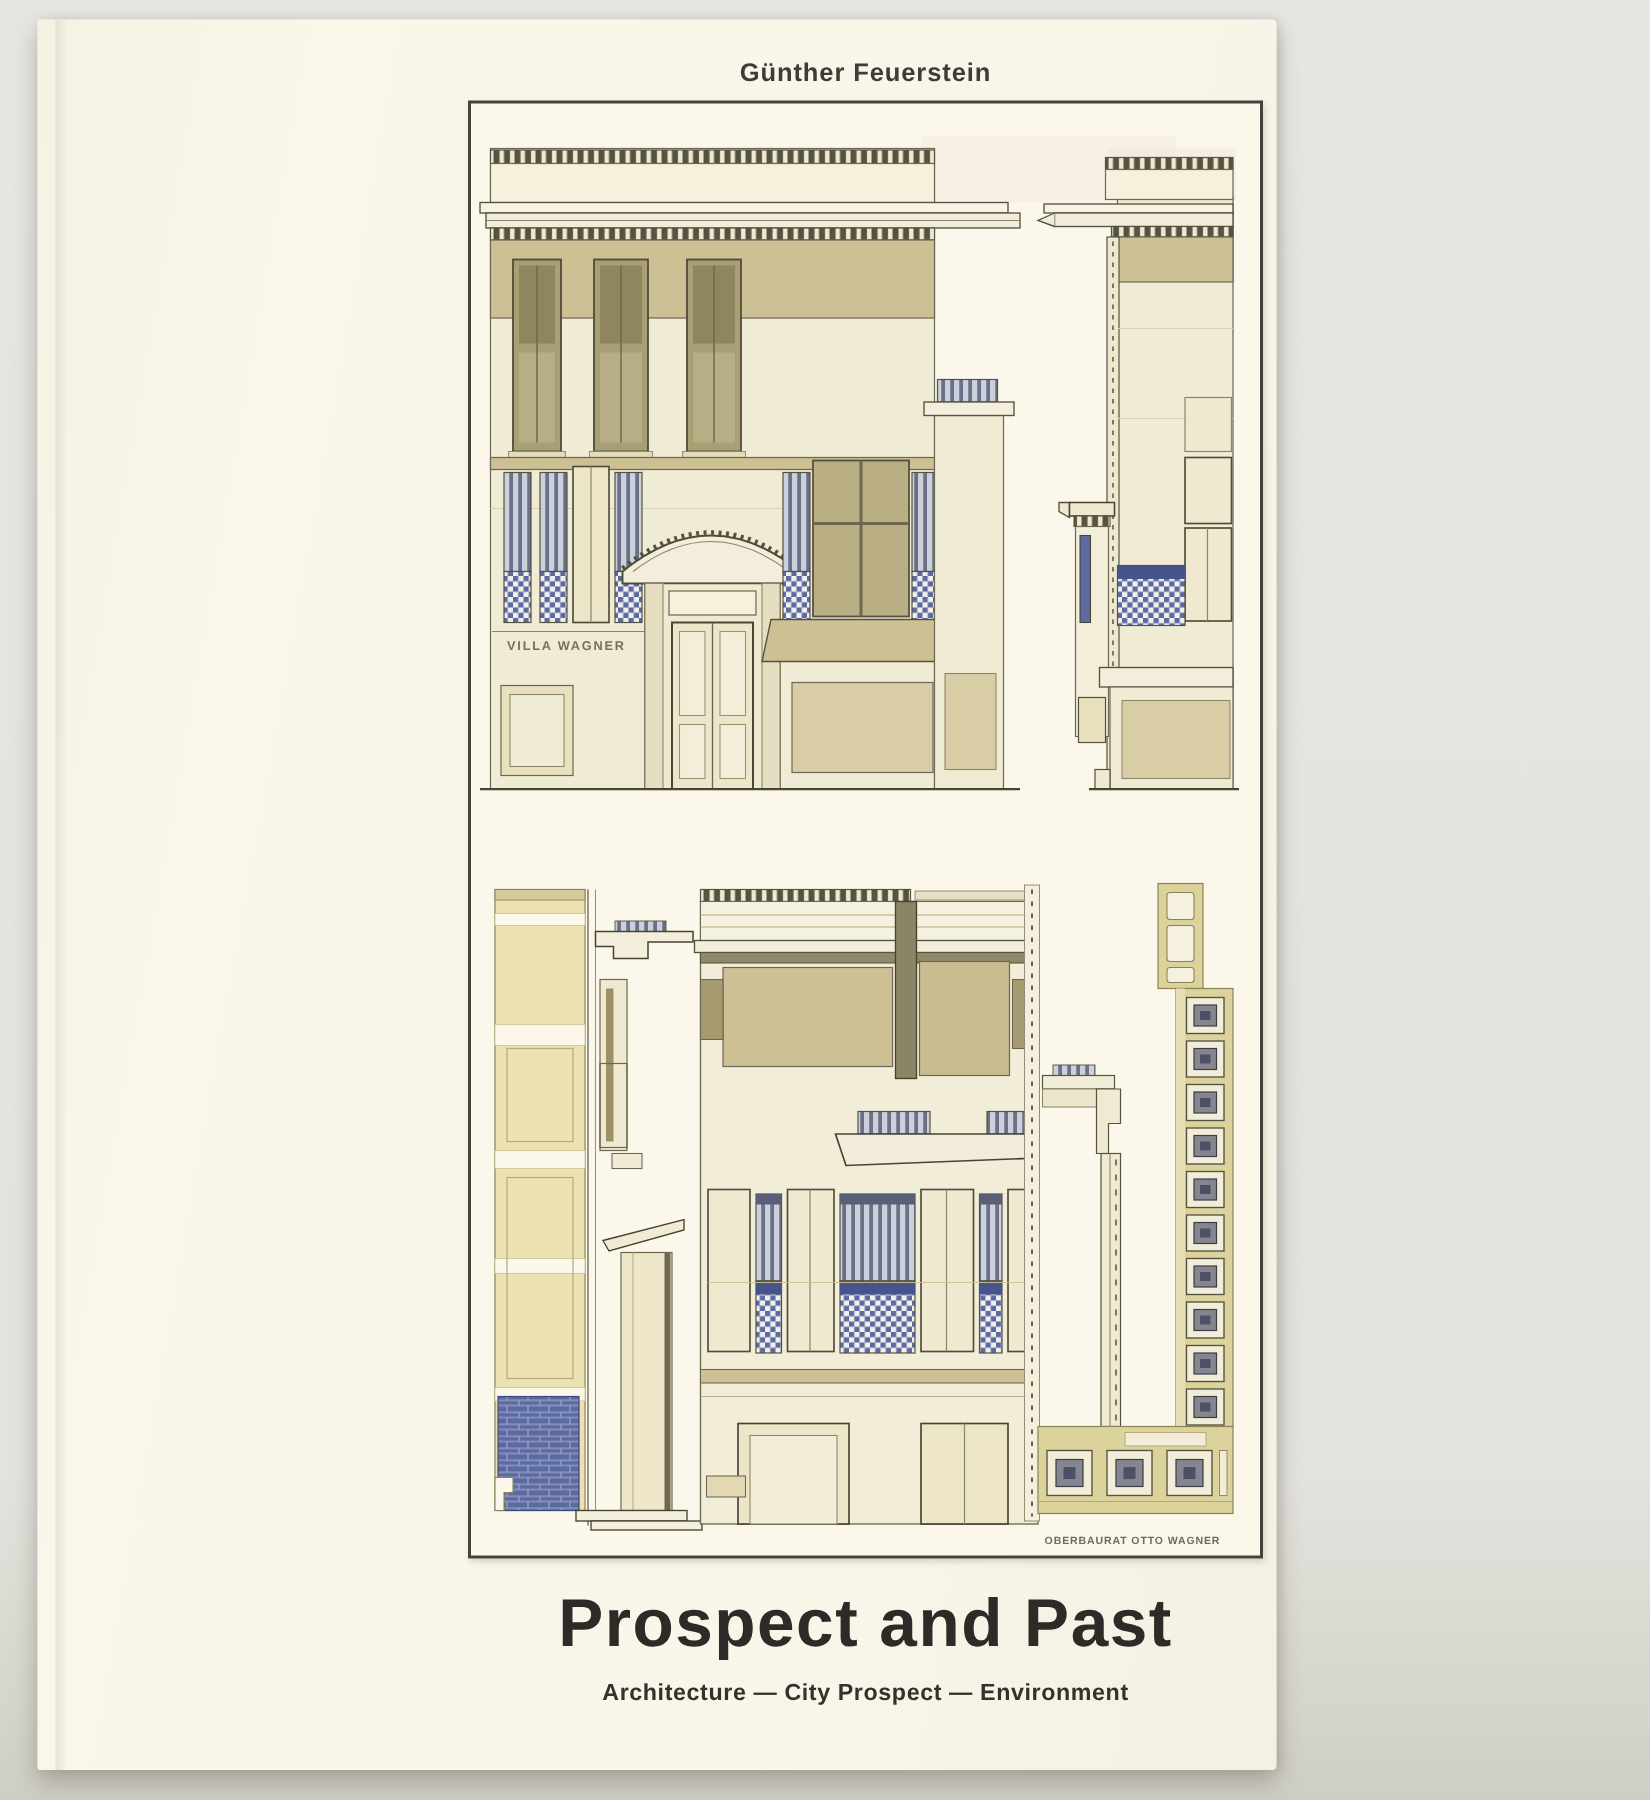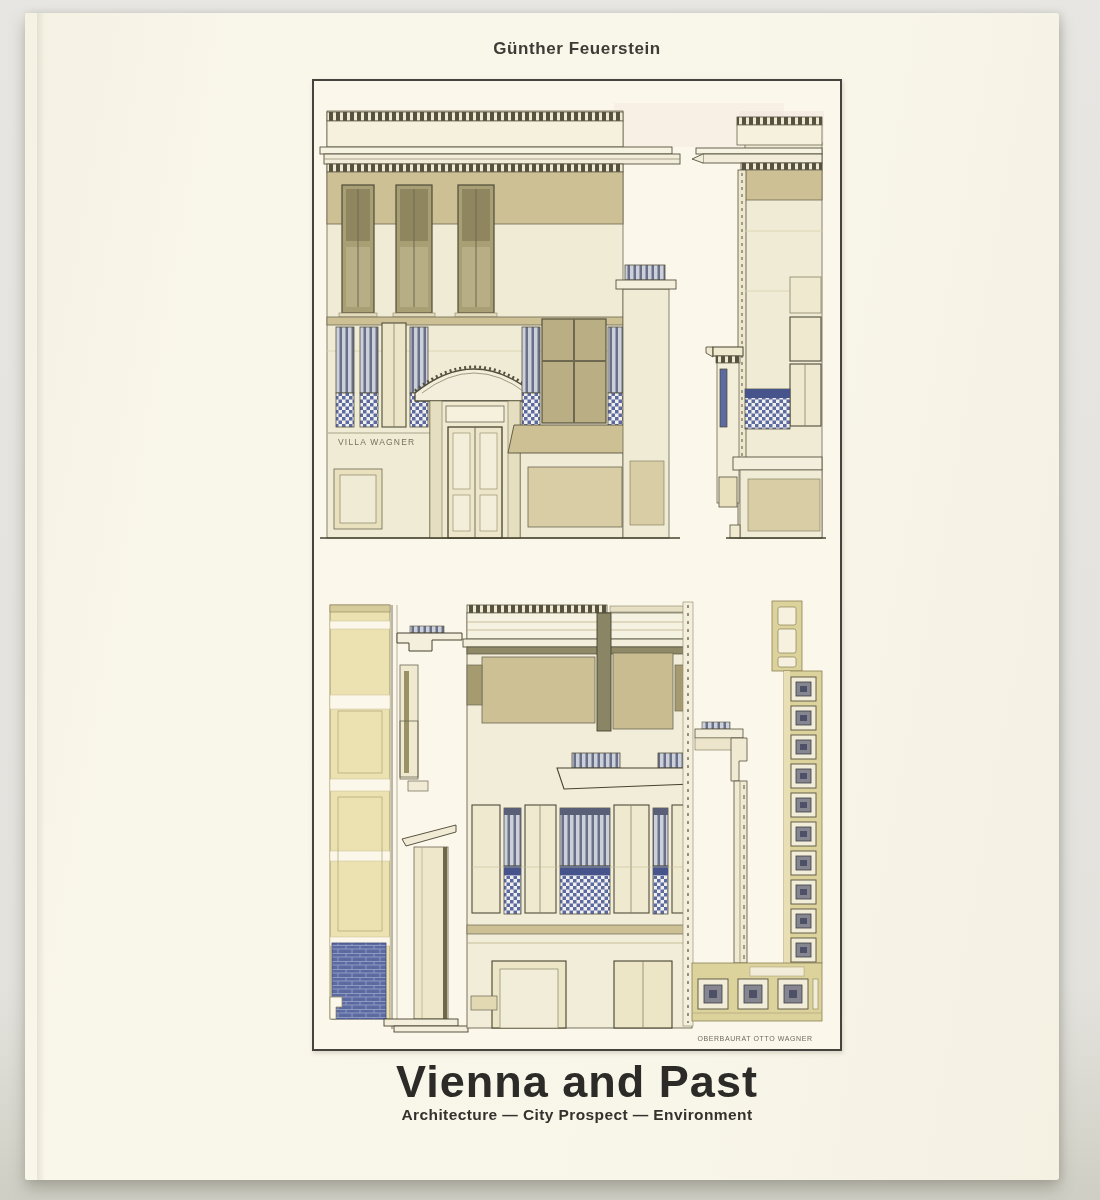--- a/index.html
+++ b/index.html
@@ -2,44 +2,45 @@
 <html><head>
 <meta charset="utf-8">
 <style>
   html,body{margin:0;padding:0;}
   body{
     width:1100px;height:1200px;position:relative;overflow:hidden;
     background:linear-gradient(180deg,#e7e6e2 0%,#e3e2dd 82%,#d7d6cd 94%,#cfcec4 100%);
     font-family:"Liberation Sans","DejaVu Sans",sans-serif;
   }
   .book{
-    position:absolute;left:25px;top:13px;width:1034px;height:1167px;
+    position:absolute;left:25px;top:13px;width:826px;height:1167px;
     background:linear-gradient(100deg,#f5f2e4 0%,#f9f6ea 18%,#f8f5e9 70%,#f4f1e3 100%);
     box-shadow:0 8px 16px rgba(95,93,80,.38), 2px 0 6px rgba(120,118,104,.18);
     border-radius:2px 3px 3px 2px;
   }
   .book::before{ 
     content:"";position:absolute;left:12px;top:0;width:8px;height:100%;
     background:linear-gradient(90deg,rgba(140,136,118,.16),rgba(140,136,118,0));
   }
   .author{
     position:absolute;left:287px;top:26px;width:530px;text-align:center;
     font-size:17px;font-weight:bold;letter-spacing:.6px;color:#3d3c37;
   }
   .plate{
-    position:absolute;left:287px;top:66px;width:526px;height:968px;
+    position:absolute;left:287px;top:54px;width:526px;height:968px;
     border:2px solid #44433d;background:#fbf7ea;
     box-shadow:1px 2px 4px rgba(120,115,95,.25);
+    font-weight:bold;
   }
   .plate svg{display:block;width:526px;height:968px;}
   .title-block{
     position:absolute;left:287px;top:1046px;width:530px;text-align:center;color:#2c2b27;
   }
   .title-line{font-size:45px;font-weight:bold;line-height:46px;letter-spacing:1px;}
-  .subtitle{margin-top:1px;font-size:15.5px;font-weight:bold;letter-spacing:.4px;color:#33322d;}
+  .subtitle{margin-top:15px;font-size:15.5px;font-weight:bold;letter-spacing:.4px;color:#33322d;}
 </style>
 </head>
 <body>
 
 <div class="book">
 
   <div class="author">Günther Feuerstein</div>
 
   <div class="plate">
     <svg viewBox="0 0 526 968" xmlns="http://www.w3.org/2000/svg">
@@ -364,17 +365,17 @@
           <rect x="499" y="898" width="5" height="30" fill="#f2edd8" stroke="#8a8258" stroke-width="0.6"></rect>
         </g>
         <line x1="378" y1="932" x2="508" y2="932" stroke="#b0a678" stroke-width="0.7"></line>
 
         <text x="441" y="960" text-anchor="middle" font-size="7" letter-spacing="0.6" fill="#6f6a5c">OBERBAURAT OTTO WAGNER</text>
       </g>
     </svg>
   </div>
 
   <div class="title-block">
-    <div class="title-line">Vienna and Past</div>
+    <div class="title-line">Prospect and Past</div>
     <div class="subtitle">Architecture — City Prospect — Environment</div>
   </div>
 
 </div>
 
 </body></html>

